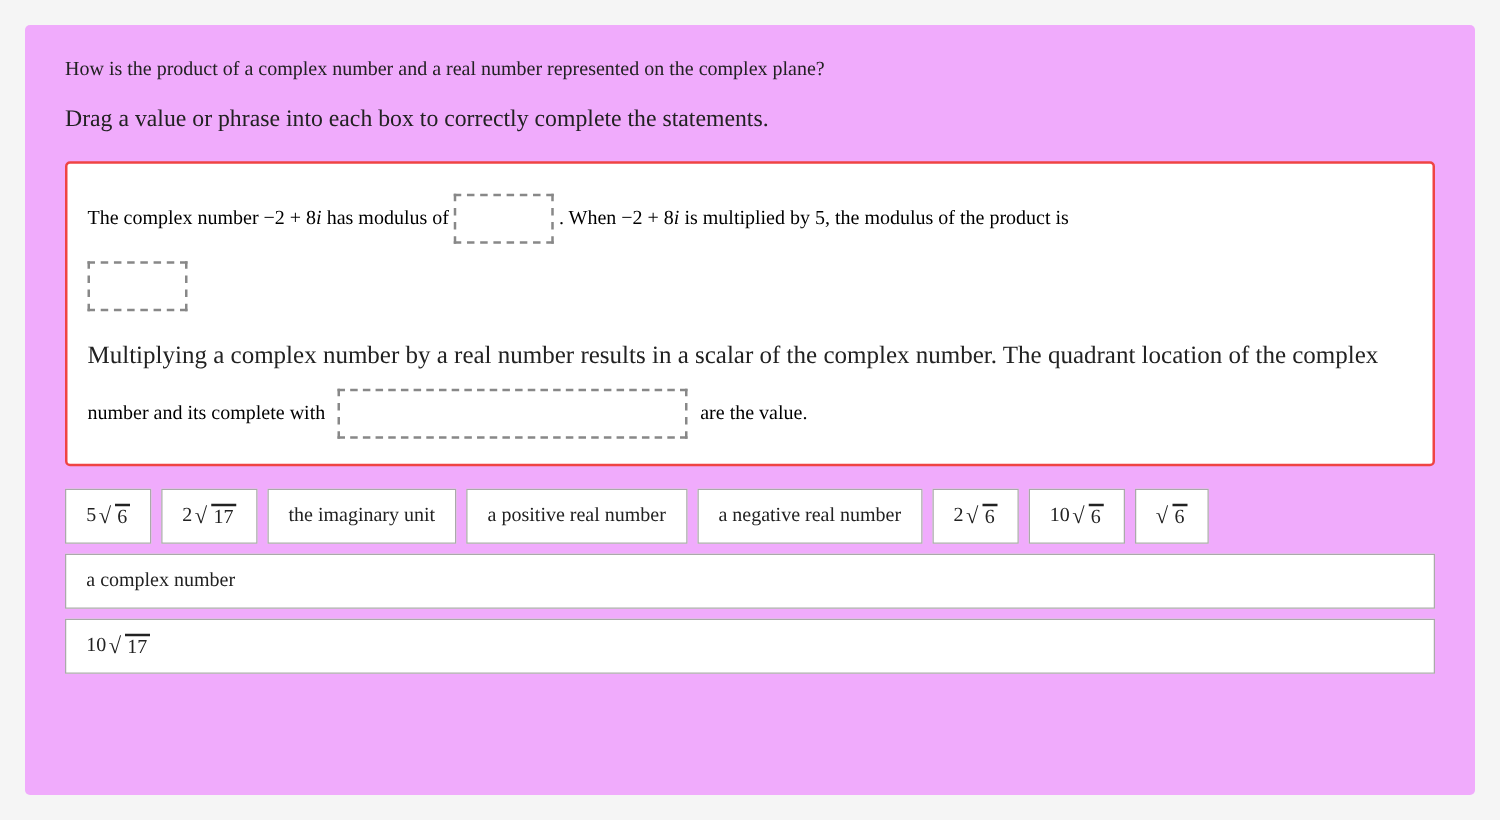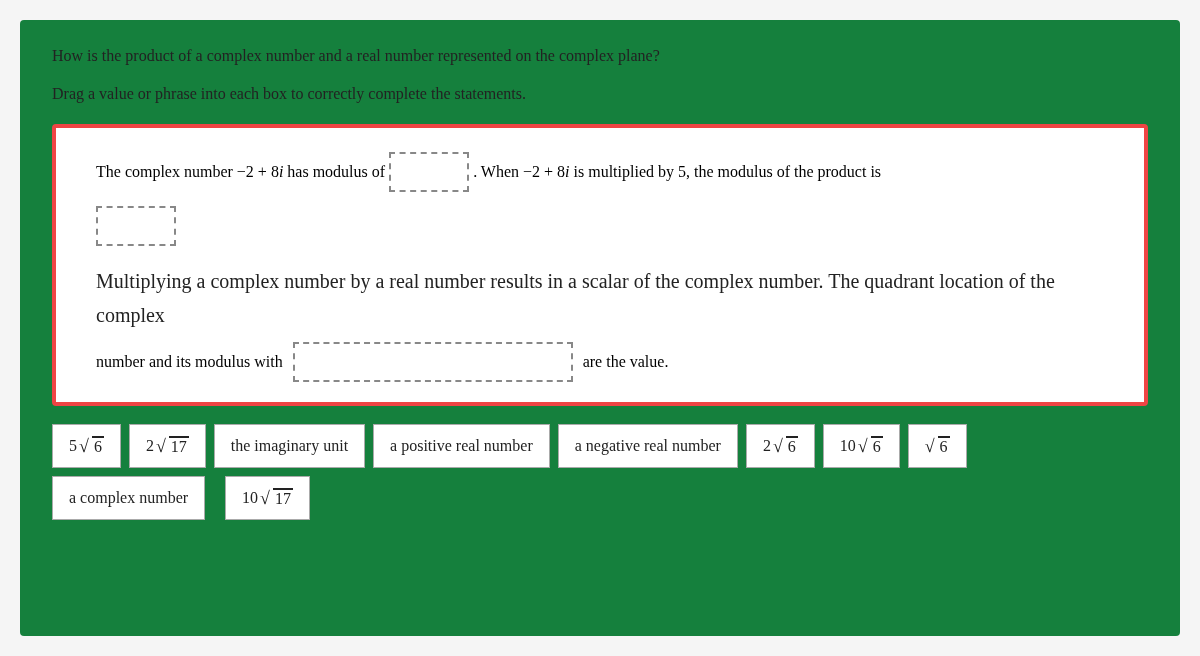--- a/index.html
+++ b/index.html
@@ -6,42 +6,42 @@
     body {
       font-family: Georgia, 'Times New Roman', serif;
       background: #f5f5f5;
       display: flex;
       justify-content: center;
       align-items: flex-start;
       min-height: 656px;
       padding: 20px;
     }
     .page-container {
-      background: #15803d;
+      background: #f0abfc;
       width: 1160px;
       min-height: 616px;
       padding: 24px 32px;
       border-radius: 4px;
     }
     .question-text {
       font-size: 16px;
       color: #222;
       margin-bottom: 14px;
       line-height: 1.5;
     }
     .instruction-text {
-      font-size: 16px;
+      font-size: 19px;
       color: #222;
       margin-bottom: 18px;
       line-height: 1.5;
     }
     .work-area {
-      border: 4px solid #ef4444;
+      border: 2px solid #ef4444;
       border-radius: 4px;
-      padding: 24px 28px 20px 40px;
+      padding: 24px 28px 20px 16px;
       margin-bottom: 18px;
       background: #fff;
     }
     .drop-box {
       display: inline-block;
       border: 2px dashed #888;
       min-width: 110px;
       height: 40px;
       vertical-align: middle;
       margin: 0 4px;
@@ -107,21 +107,22 @@
       gap: 6px;
       margin-top: 4px;
     }
     .row2-area {
       margin-top: 18px;
     }
     .drag-row2 {
       margin-top: 8px;
       display: flex;
       flex-wrap: wrap;
-      gap: 20px;
+      gap: 8px;
+      flex-direction: column;
     }
   </style>
 </head>
 <body>
 
 <div class="page-container">
 
   <p class="question-text">How is the product of a complex number and a real number represented on the complex plane?</p>
   <p class="instruction-text">Drag a value or phrase into each box to correctly complete the statements.</p>
 
@@ -137,21 +138,21 @@
       </span>
     </div>
 
     <div class="small-drop-box-area">
       <span class="drop-box drop-box-small" style="display:inline-block; margin-left: 0;"></span>
     </div>
 
     <div class="row2-area">
       <p class="scalar-text">Multiplying a complex number by a real number results in a scalar of the complex number. The quadrant location of the complex</p>
       <div class="second-line">
-        <span>number and its modulus with</span>
+        <span>number and its complete with</span>
         <span class="drop-box drop-box-wide"></span>
         <span>are the value.</span>
       </div>
     </div>
 
   </div>
 
   <div class="draggables-section">
     <div class="drag-chip">
       5<span class="sqrt-sym">√</span><span class="sqrt-num">6</span>

